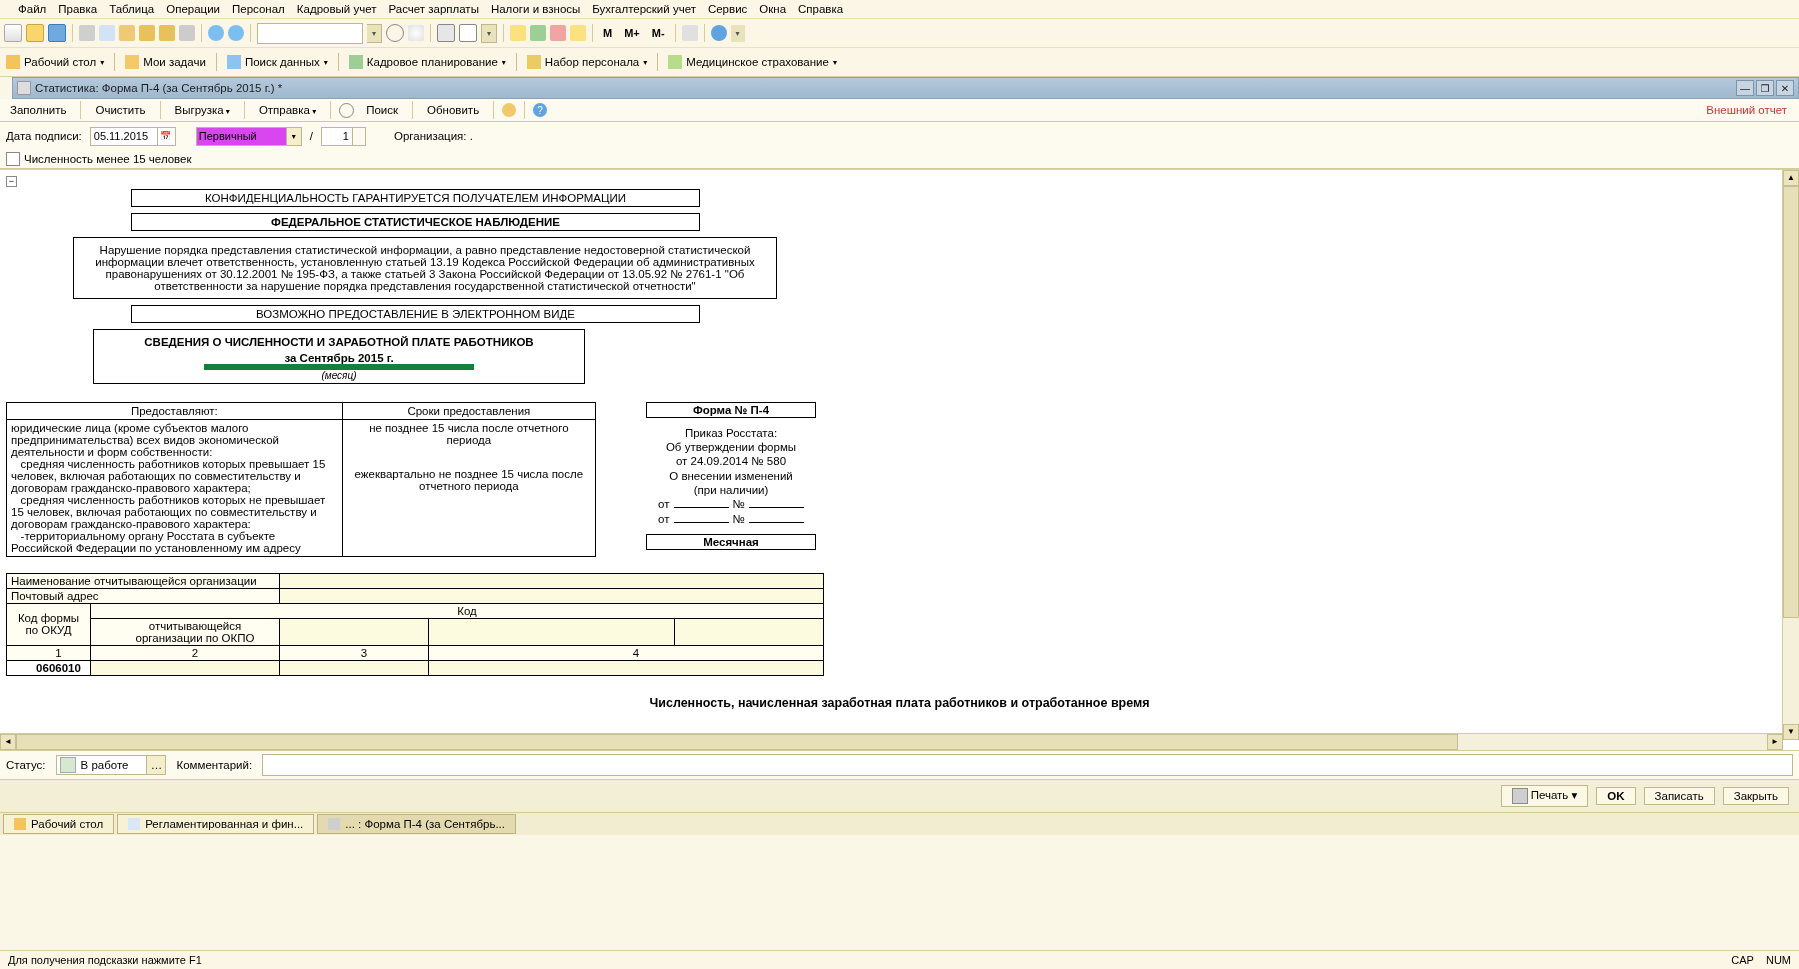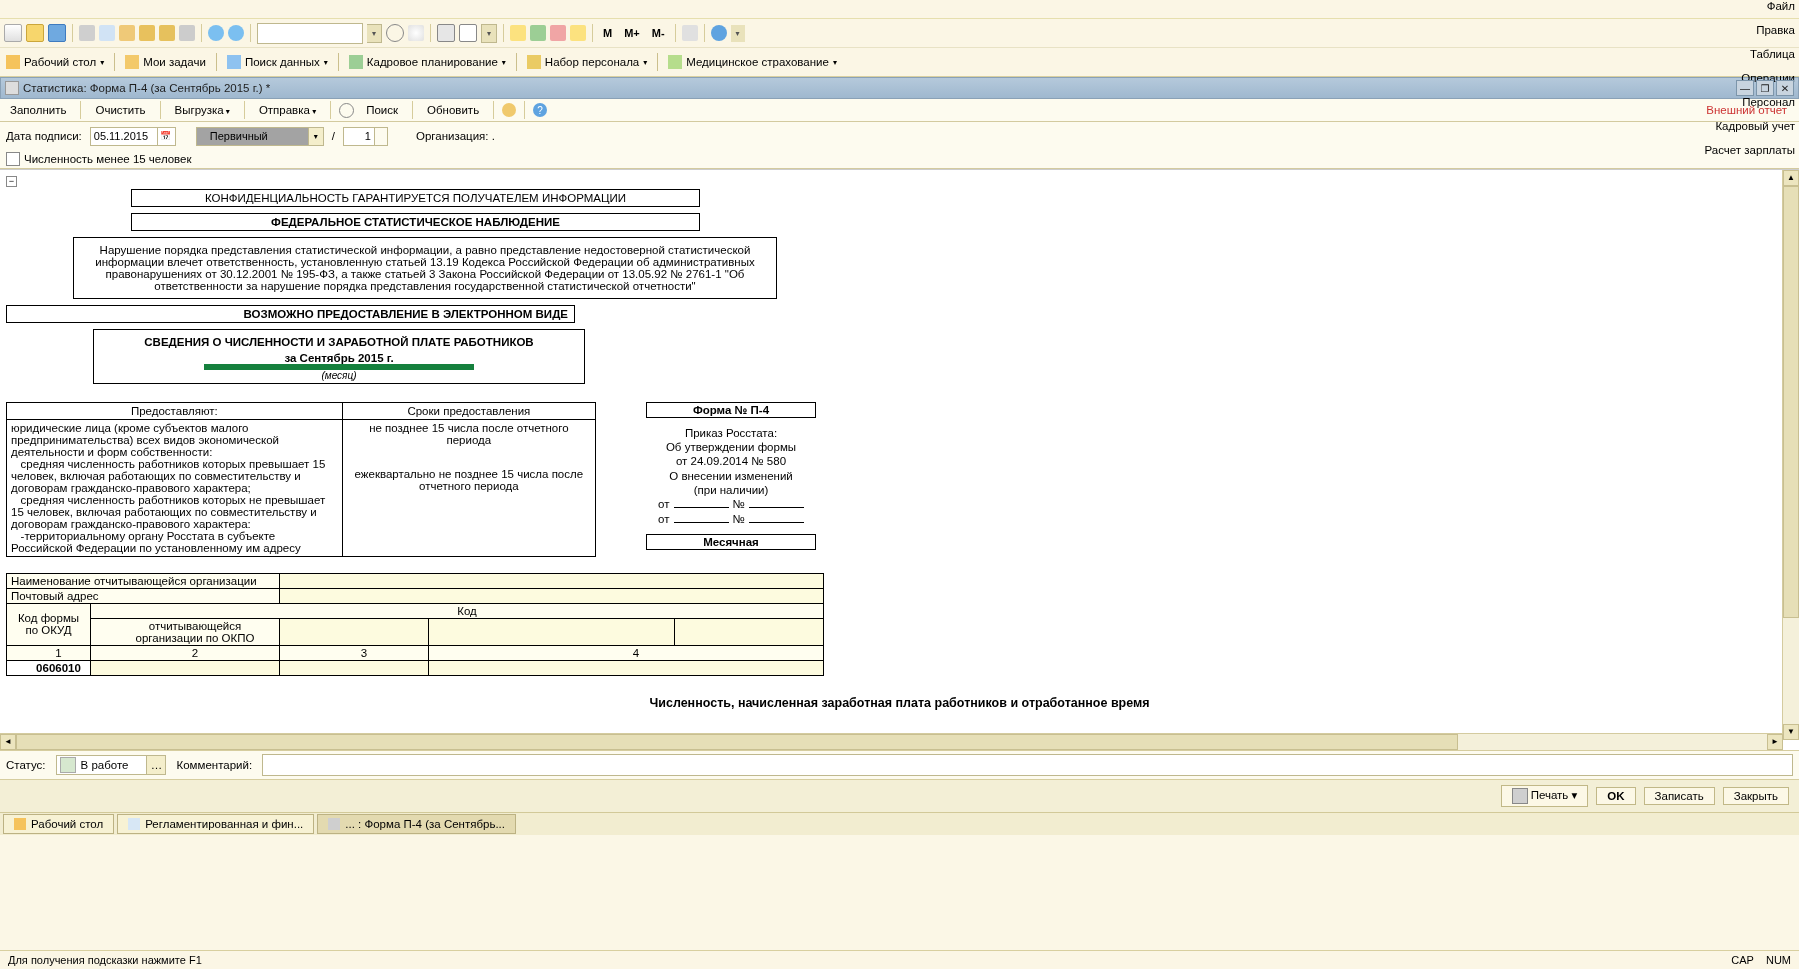--- a/index.html
+++ b/index.html
@@ -8,25 +8,24 @@
     font-family: Arial, Tahoma, sans-serif;
     font-size: 11px;
     background: #fbf7e6;
     overflow: hidden;
     color: #000;
   }
   
   .main-menu {
     height: 18px;
     background: #fbf6e5;
-    display: flex; align-items: flex-end;
-    padding: 0 4px; gap: 12px;
+    display: flex; align-items: center;
+    padding: 0 18px; gap: 12px;
     border-bottom: 1px solid #e6dfae;
     font-size: 11.5px;
-    flex-direction: column;
   }
   .main-menu span { cursor: default; }
   .toolbar1 {
     height: 24px;
     background: #fbf6e5;
     display: flex; align-items: center;
     padding: 2px 4px; gap: 4px;
     border-bottom: 1px solid #e8e2c5;
   }
   .tbsep { width: 1px; height: 18px; background: #d6cc9b; margin: 0 2px; }
@@ -75,20 +74,21 @@
   .tb2-sep{width:1px;height:18px;background:#cbbf8d;}
 
   
   .child-title {
     height:20px;
     background: linear-gradient(#b5c9db,#9fb8cf);
     border:1px solid #8aa1b6;
     display:flex; align-items:center; padding:0 4px;
     font-size:11.5px; color:#1d1d1d;
     justify-content: space-between;
+    margin-left: 12px;
   }
   .child-title-left { display:flex; align-items:center; gap:4px;}
   .child-title-ico { width:12px;height:12px;background:#ddd;border:1px solid #999;}
   .winbtns { display:flex; gap:2px;}
   .winbtn { width:16px;height:14px;background:#c8d4df;border:1px solid #7c95aa;
             display:flex;align-items:center;justify-content:center; font-size:10px;}
 
   
   .child-tb {
     height:22px;background:#fdfbef;
@@ -106,22 +106,22 @@
 
   
   .param-row {
     height:24px; display:flex; align-items:center; padding:2px 6px; gap:8px;
     font-size:11.5px; background:#fdfbef;
   }
   .date-input{width:60px;height:17px;border:1px solid #bfb88e;background:#fff;
               font-size:11px;padding:0 3px;}
   .date-cal{width:17px;height:17px;border:1px solid #bfb88e;border-left:none;
             background:#fff;display:flex;align-items:center;justify-content:center;font-size:9px;}
-  .select-input{width:85px;height:17px;border:1px solid #bfb88e;background:#a3a3a3;
-                font-size:11px;padding:0 13px;}
+  .select-input{width:85px;height:17px;border:1px solid #bfb88e;background:#d946ef;
+                font-size:11px;padding:0 2px;}
   .select-dd{width:14px;height:17px;border:1px solid #bfb88e;border-left:none;
              background:#f4eecb;display:flex;align-items:center;justify-content:center;}
   .select-dd::after{content:"▾";font-size:8px;}
   .num-input{width:24px;height:17px;border:1px solid #bfb88e;background:#fff;
              text-align:right;font-size:11px;padding:0 3px;}
   .num-spin{width:12px;height:17px;border:1px solid #bfb88e;border-left:none;}
   .chk-row{height:18px;display:flex;align-items:center;padding:0 6px;gap:4px;
            background:#fdfbef; font-size:11.5px;border-bottom:1px solid #d3ca9f;}
   .chk{width:12px;height:12px;border:1px solid #888;background:#fff;}
 
@@ -150,21 +150,21 @@
   .doccont { padding:4px 6px 20px 6px; }
   .minus-sq{width:9px;height:9px;border:1px solid #888;display:inline-flex;
             align-items:center;justify-content:center;font-size:9px;line-height:8px;
             background:#fff;margin-bottom:2px;}
 
   .box { border:1.5px solid #000; text-align:center; padding:2px 6px;
          font-size:11.5px; margin-bottom:6px;}
   .box1 { width:555px; margin-left:125px; font-weight:bold;}
   .box2 { width:555px; margin-left:125px;}
   .box3 { width:690px; margin-left:67px; padding:6px; font-size:11.5px;}
-  .box4 { width:555px; font-weight:bold;text-align:right;}
+  .box4 { width:555px; margin-left:125px; font-weight:normal;}
   .box5 { width:470px; margin-left:87px; padding:6px 10px 2px; }
   .box5 .title{font-weight:bold;}
   .box5 .period{font-weight:bold; margin-top:4px;
                 border-bottom:6px solid #15803d; display:inline-block; padding:0 80px;}
   .box5 .sub{font-style:italic; font-size:10px;}
 
   .row-tables { display:flex; align-items:flex-start; gap:50px; margin-top:18px;}
   .tblA { border-collapse:collapse; width:590px; font-size:11.5px;}
   .tblA td, .tblA th { border:1.5px solid #000; padding:2px 4px; vertical-align:top;}
   .tblA th { text-align:center; font-weight:normal;}

